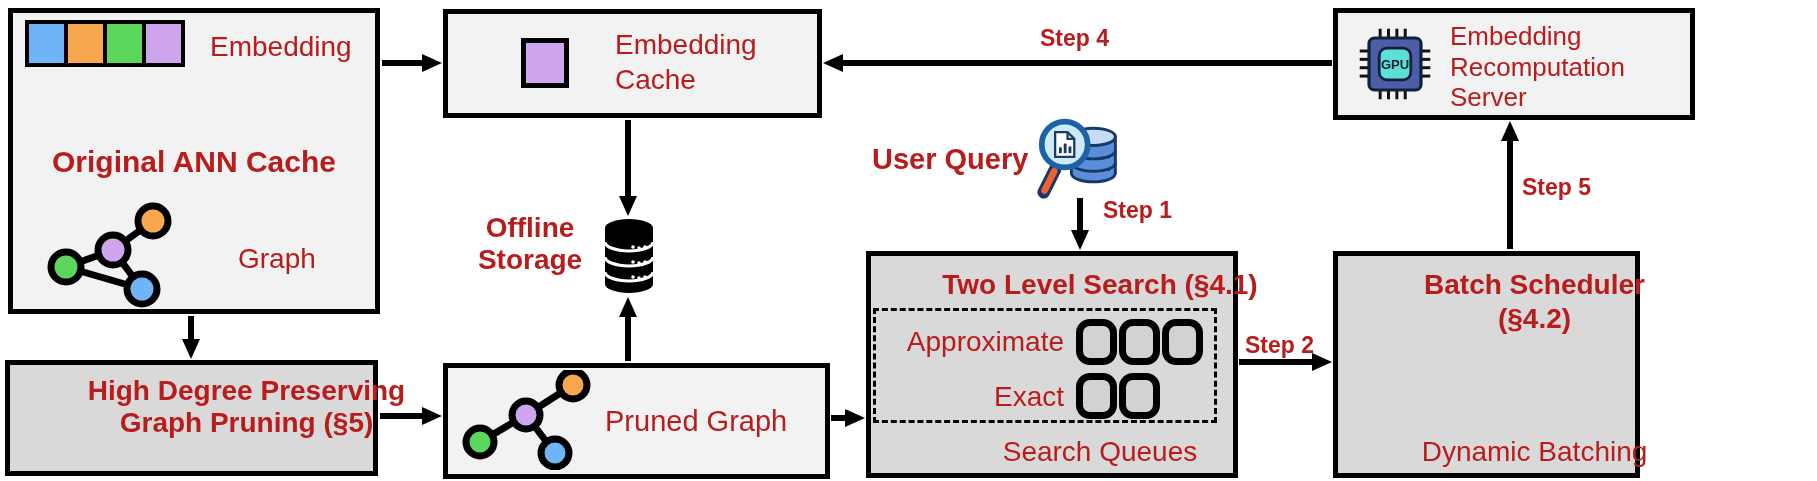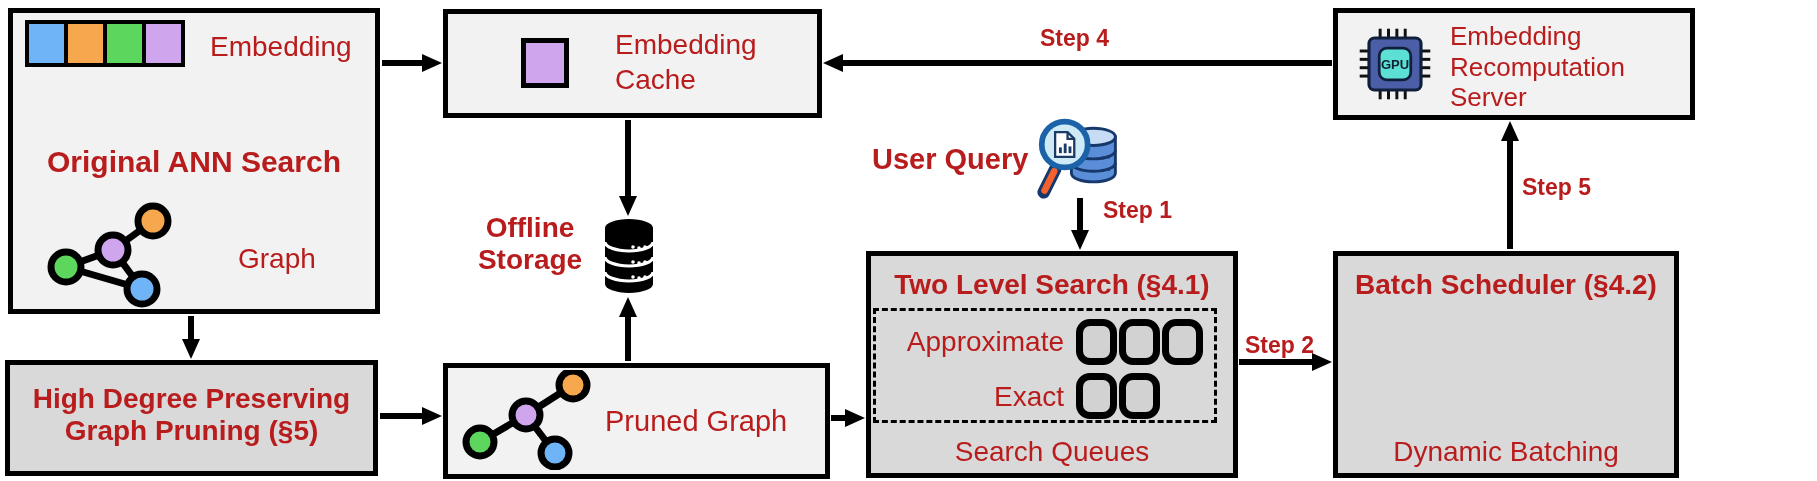--- a/index.html
+++ b/index.html
@@ -2,21 +2,21 @@
 <html><head>
 <meta charset="utf-8">
 <style>
   html,body { margin:0; padding:0; background:#ffffff; }
   .canvas {
     position:relative; width:1817px; height:481px; background:#ffffff;
     font-family:"Liberation Sans", sans-serif; color:#b91c1c; overflow:hidden;
   }
   .box { position:absolute; border:5px solid #000; box-sizing:border-box; }
   .light { background:#f2f2f2; }
-  .dark  { background:#d9d9d9; }
+  .dark  { background:#d9d9d9;padding-left:48px; }
   .ml { white-space:pre-line; }
   .t28 { font-size:28px; line-height:1.2; }
   .bold { font-weight:bold; }
   .abs { position:absolute; }
   .ctr { width:100%; text-align:center; }
 
   
   .chips { position:absolute; left:12px; top:7px; display:flex; }
   .chip  { width:43px; height:47px; border:4px solid #000; box-sizing:border-box; margin-right:-4px; }
   .c-blue   { background:#6fb4f6; }
@@ -70,21 +70,21 @@
   </svg>
 
   <div class="box light" style="left:8px;top:8px;width:372px;height:306px;">
     <div class="chips">
       <div class="chip c-blue"></div>
       <div class="chip c-orange"></div>
       <div class="chip c-green"></div>
       <div class="chip c-purple"></div>
     </div>
     <div class="abs t28" style="left:197px;top:17px;">Embedding</div>
-    <div class="abs ctr bold" style="top:132px;font-size:30px;">Original ANN Search</div>
+    <div class="abs ctr bold" style="top:132px;font-size:30px;">Original ANN Cache</div>
     <svg class="abs" style="left:31px;top:185px;" width="140" height="118" viewBox="0 0 140 118">
       <g stroke="#000" stroke-width="7">
         <line x1="22" y1="69" x2="69" y2="52"></line>
         <line x1="69" y1="52" x2="109" y2="23"></line>
         <line x1="69" y1="52" x2="98" y2="91"></line>
         <line x1="22" y1="69" x2="98" y2="91"></line>
         <circle cx="109" cy="23" r="15" fill="#f7a84e"></circle>
         <circle cx="69" cy="52" r="15" fill="#cfa5ee"></circle>
         <circle cx="22" cy="69" r="15" fill="#5cd65c"></circle>
         <circle cx="98" cy="91" r="15" fill="#6fb4f6"></circle>
@@ -117,21 +117,21 @@
       <circle cx="31" cy="45" r="1.8"></circle>
         <circle cx="37" cy="46" r="1.8"></circle>
         <circle cx="43" cy="45" r="1.8"></circle>
       <circle cx="31" cy="60" r="1.8"></circle>
         <circle cx="37" cy="61" r="1.8"></circle>
         <circle cx="43" cy="60" r="1.8"></circle>
     </g>
   </svg>
 
   <div class="box dark" style="left:5px;top:360px;width:373px;height:116px;">
-    <div class="abs ctr bold t28 ml" style="top:18px;line-height:1.15;">High Degree Preserving
+    <div class="abs ctr bold t28 ml" style="top:10px;line-height:1.15;margin-left:7px;">High Degree Preserving
 Graph Pruning (§5)</div>
   </div>
 
   <div class="box light" style="left:443px;top:363px;width:387px;height:116px;">
     <svg class="abs" style="left:10px;top:2px;" width="150" height="100" viewBox="0 0 150 100">
       <g stroke="#000" stroke-width="7">
         <line x1="68" y1="45" x2="115" y2="15"></line>
         <line x1="68" y1="45" x2="22" y2="72"></line>
         <line x1="68" y1="45" x2="97" y2="83"></line>
         <circle cx="115" cy="15" r="14" fill="#f7a84e"></circle>
@@ -176,21 +176,21 @@
       </div>
       <div class="abs t28" style="left:0;top:69px;width:188px;text-align:right;">Exact</div>
       <div class="q-row-chips" style="left:200px;top:62px;">
         <div class="q-chip"></div>
         <div class="q-chip"></div>
       </div>
     </div>
     <div class="abs ctr t28" style="top:179px;">Search Queues</div>
   </div>
 
-  <div class="box dark" style="left:1333px;top:251px;width:346px;height:227px;">
+  <div class="box dark" style="left:1333px;top:251px;width:307px;height:227px;">
     <div class="abs ctr bold t28" style="top:12px;">Batch Scheduler (§4.2)</div>
     <div class="abs ctr t28" style="top:179px;">Dynamic Batching</div>
   </div>
 
   <div class="box light" style="left:1333px;top:8px;width:362px;height:112px;">
     <svg class="abs" style="left:18px;top:12px;" width="78" height="78" viewBox="0 0 84 84">
       <g stroke="#111" stroke-width="3.2">
         <line x1="26" y1="4" x2="26" y2="14"></line>
           <line x1="35" y1="4" x2="35" y2="14"></line>
         <line x1="44" y1="4" x2="44" y2="14"></line>

